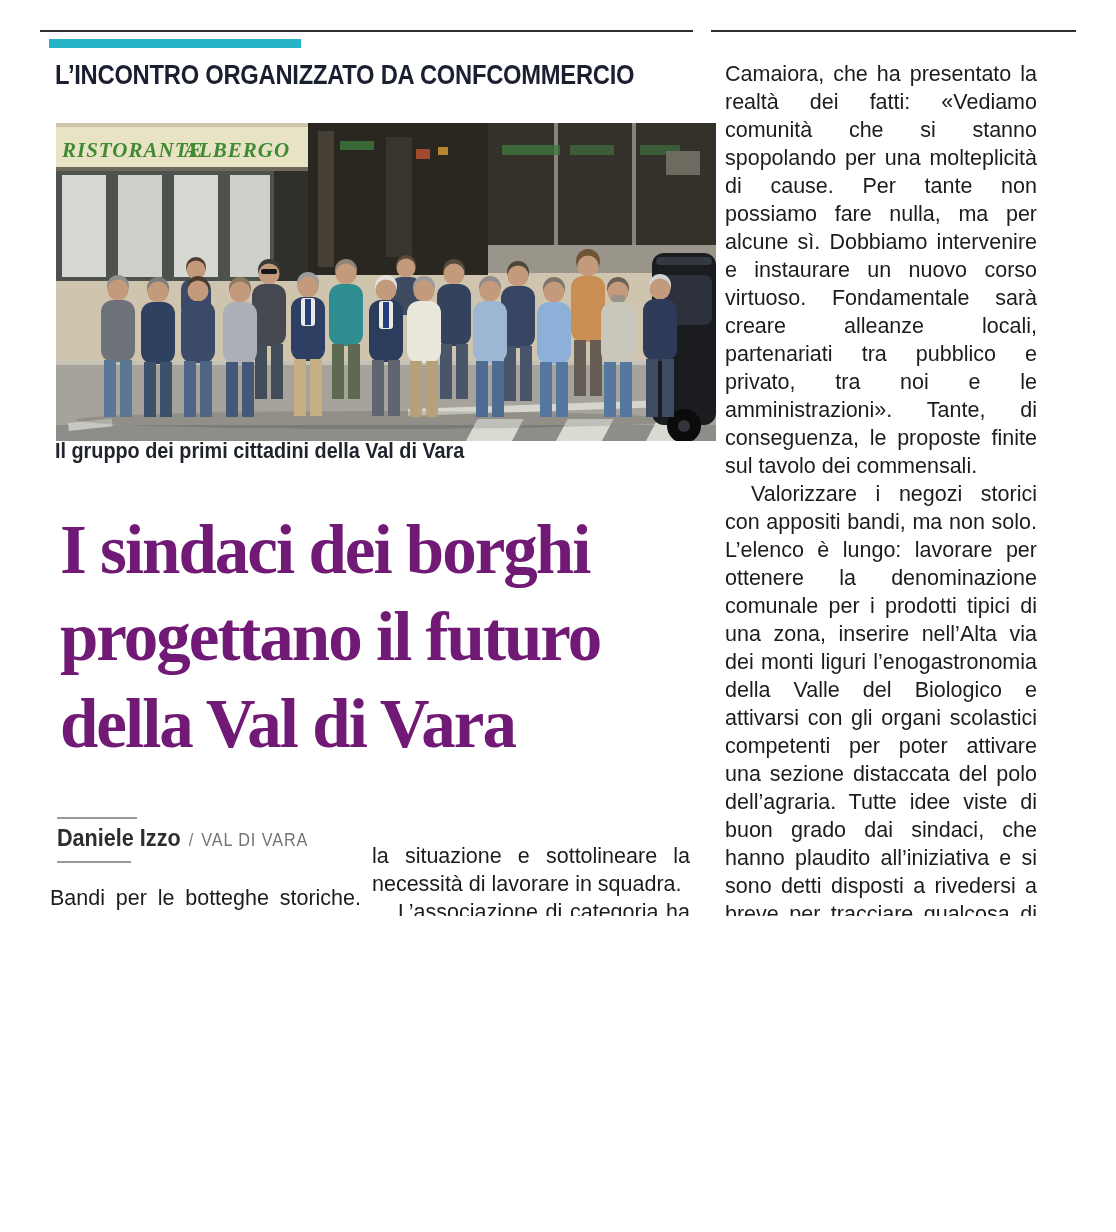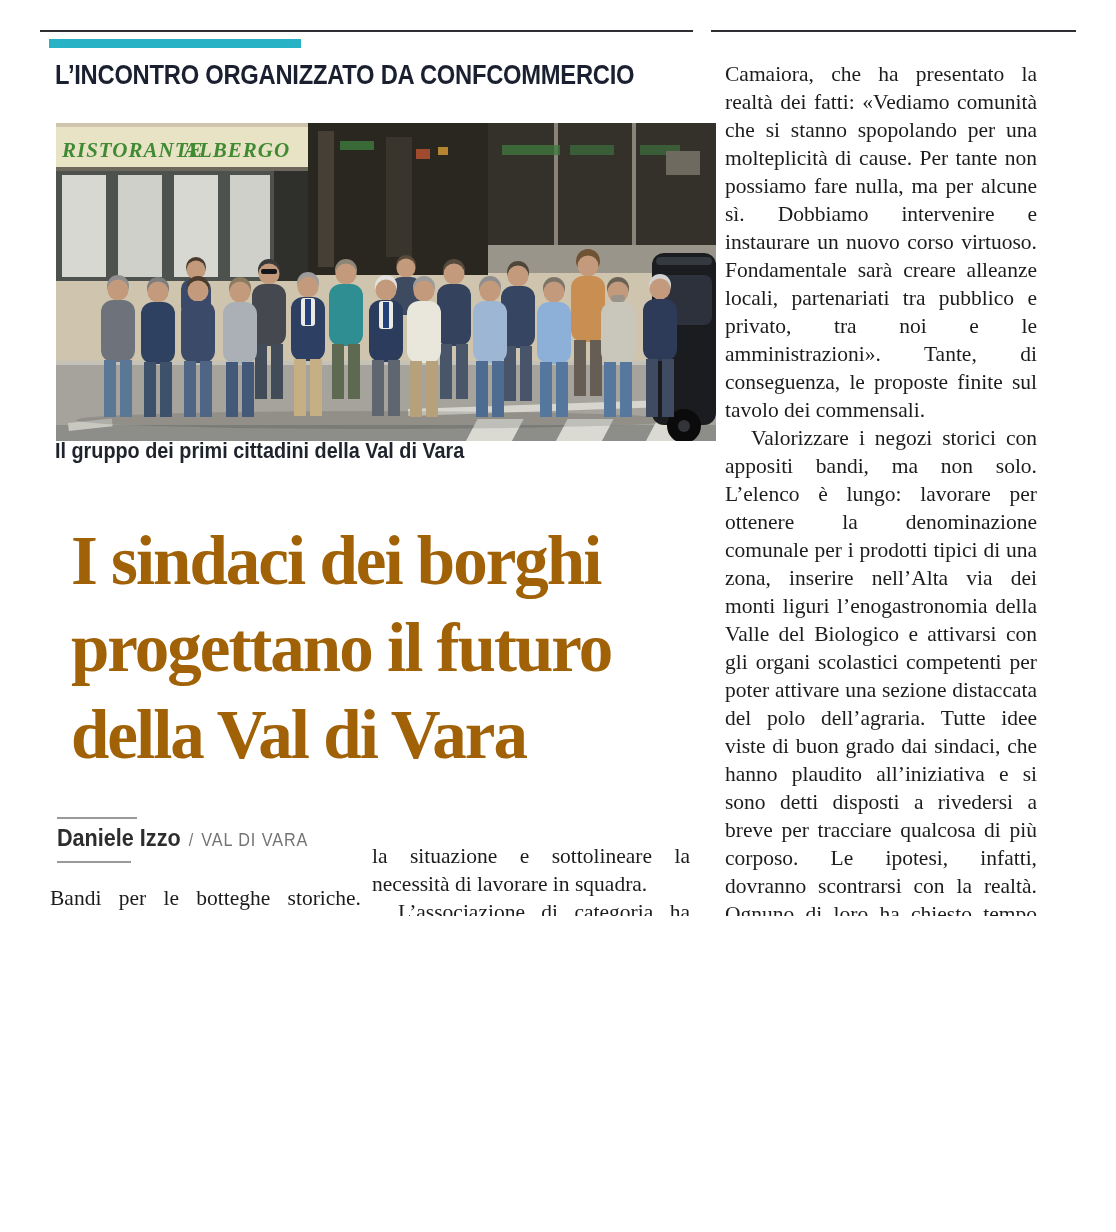--- a/index.html
+++ b/index.html
@@ -18,35 +18,35 @@
             color:var(--kicker-text, #1b2030);
             transform:scaleX(.88); transform-origin:left top; }
 
   .photo { position:absolute; left:40px; top:107px; width:660px; height:318px; margin:16px; }
   .photo svg { display:block; }
 
   .caption { position:absolute; left:55px; top:438px; margin:0;
              font-size:22px; font-weight:700; white-space:nowrap; color:#1f232b;
              transform:scaleX(.9); transform-origin:left top; }
 
-  .headline { position:absolute; left:53px; top:500px; margin:18px;
+  .headline { position:absolute; left:53px; top:500px; margin:7px;
               font-family:"Liberation Serif", serif; font-weight:700;
               font-size:69px; line-height:87px; letter-spacing:-2px;
-              color:#a16207; white-space:pre-line; }
+              color:#701a75; white-space:pre-line; }
 
   .byline-rule { position:absolute; background:#9a9a9a; height:2px; }
   .byline-rule-top    { left:57px; top:817px; width:80px; }
   .byline-rule-bottom { left:57px; top:861px; width:74px; }
   .byline { position:absolute; left:57px; top:824px; display:flex; align-items:baseline; gap:9px;
             transform:scaleX(.9); transform-origin:left top; white-space:nowrap; }
   .byline .author { font-size:24px; font-weight:700; color:#2d2d2d; }
   .byline .sep    { font-size:18px; color:#7a7a7a; }
   .byline .loc    { font-size:18px; color:var(--byline-location, #737373); letter-spacing:1px; }
 
-  .col { position:absolute; font-family:Liberation Serif, serif;
+  .col { position:absolute; font-family:Liberation Sans, sans-serif;
          font-size:21.5px; line-height:28px; color:var(--body-text, #1c1c1c);
          text-align:justify; overflow:hidden; }
   .col p { margin:0; }
   .col p.indent { text-indent:26px; }
   .col1 { left:50px;  top:884px; width:311px; height:344px; }
   .col2 { left:372px; top:824px; width:318px; height:404px;margin-top:18px; }
   .col3 { left:725px; top:60px;  width:312px; height:1166px; }
 </style>
 </head>
 <body>

